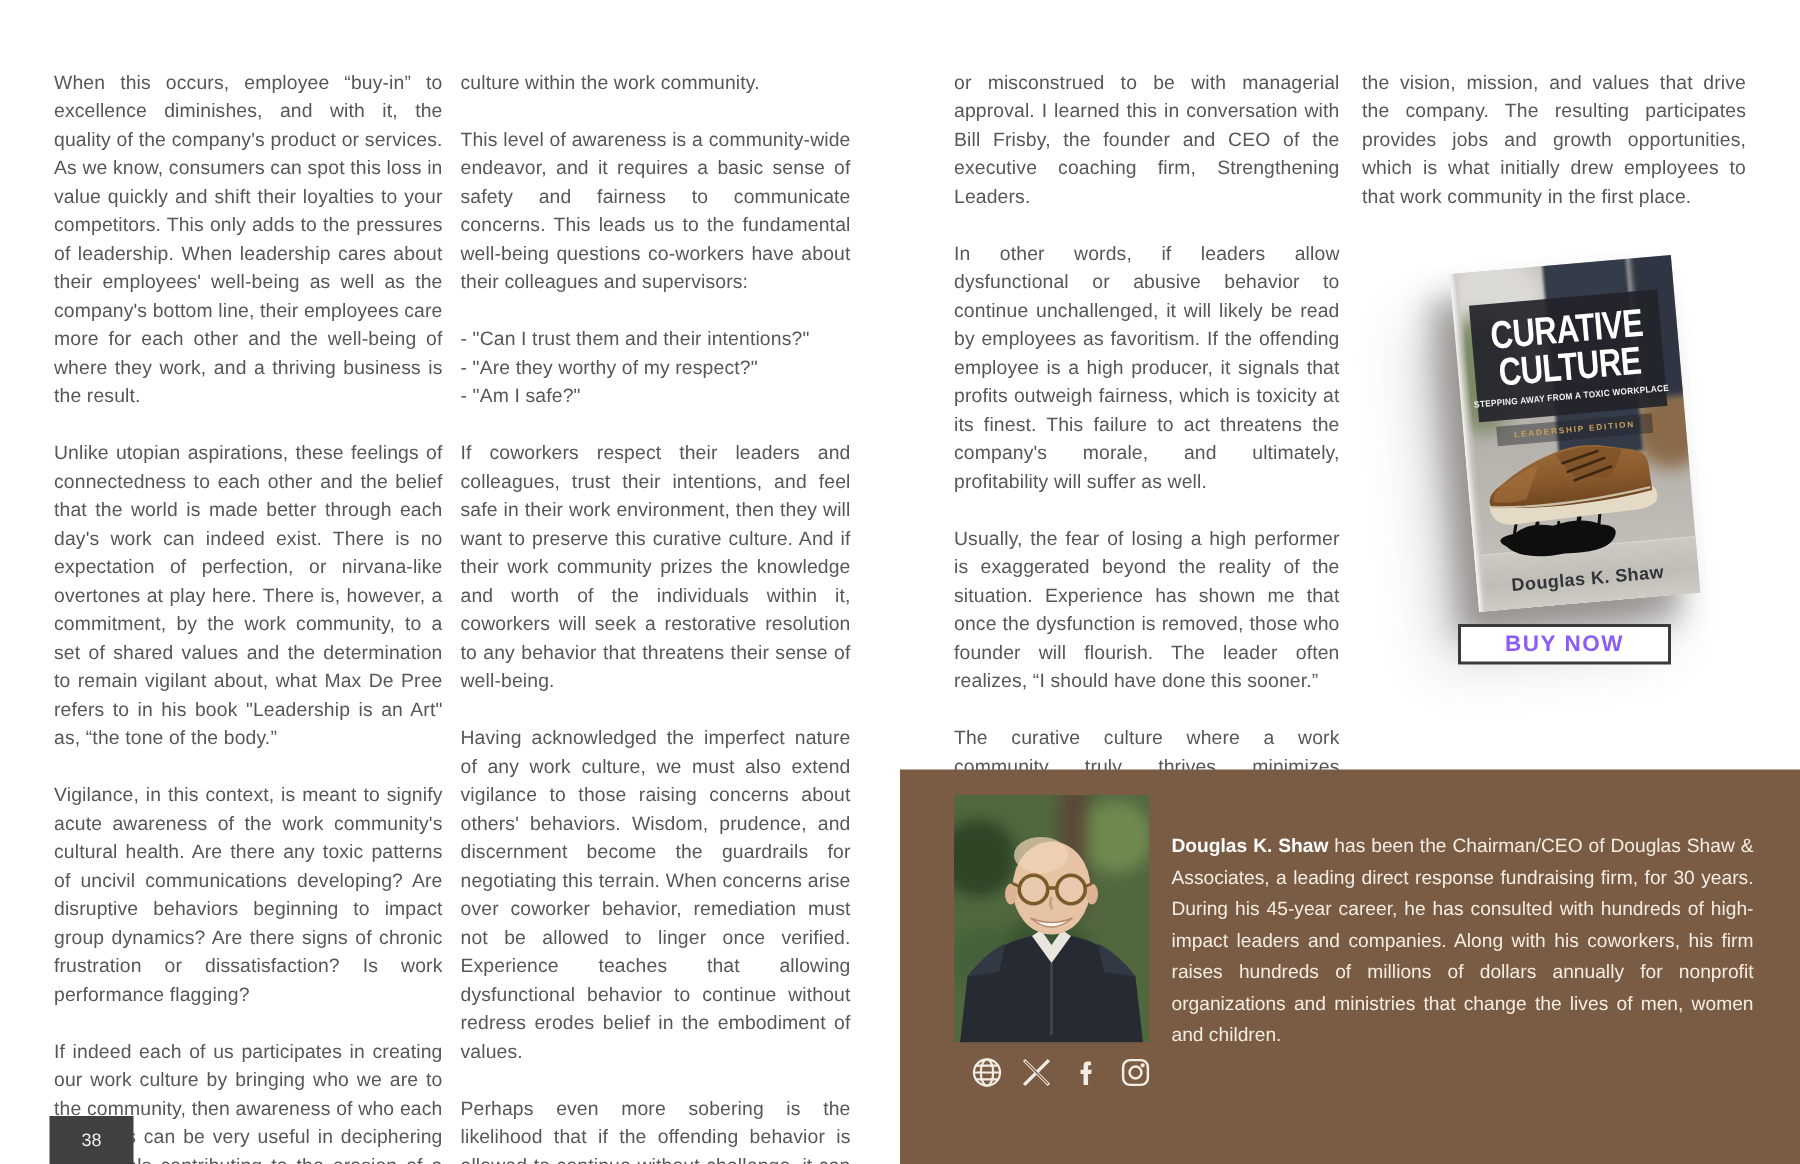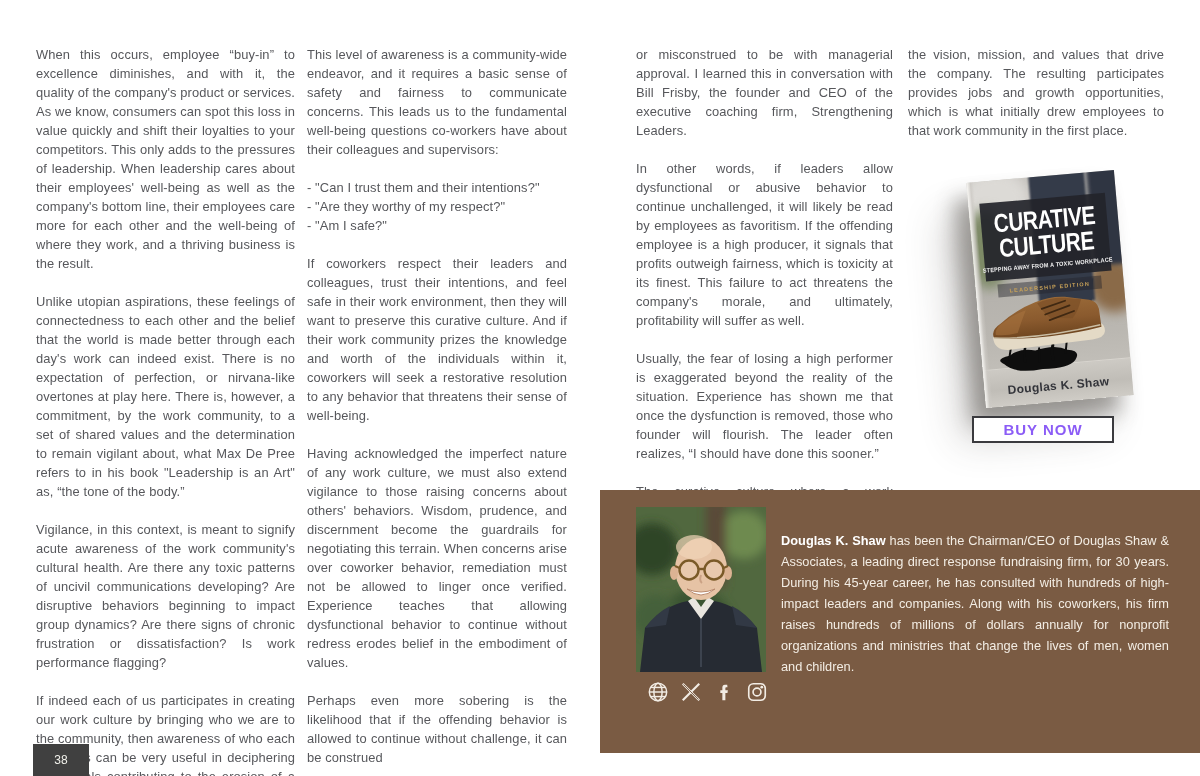--- a/index.html
+++ b/index.html
@@ -87,21 +87,21 @@
   .buy-now {
     position:absolute; left:972px; top:416px; width:142px; height:27px;
     background:#ffffff; border:2px solid #3a3a3e; color:#8b5cf6;
     font-family:"Liberation Sans", sans-serif;
     font-weight:bold; font-size:15px; letter-spacing:1px;
     display:flex; align-items:center; justify-content:center; cursor:pointer;
   }
 
   
   .bio-box {
-    position:absolute; left:600px; top:490px; width:600px; height:263px;
+    position:absolute; left:600px; top:513px; width:600px; height:263px;
     background:#7a5b43;
   }
   .bio-photo {
     position:absolute; left:36px; top:17px; width:130px; height:165px; overflow:hidden;
   }
   .bio-text {
     position:absolute; left:181px; top:40px; width:388px;
     color:#f3ede4; font-size:12.8px; line-height:21px; text-align:justify;
   }
   .bio-text strong { color:#ffffff; font-weight:bold; }
@@ -123,20 +123,21 @@
 
 <div class="page">
 
   <div class="col col1">
       <p>When this occurs, employee “buy-in” to excellence diminishes, and with it, the quality of the company's product or services. As we know, consumers can spot this loss in value quickly and shift their loyalties to your competitors. This only adds to the pressures of leadership. When leadership cares about their employees' well-being as well as the company's bottom line, their employees care more for each other and the well-being of where they work, and a thriving business is the result.</p>
       <p>Unlike utopian aspirations, these feelings of connectedness to each other and the belief that the world is made better through each day's work can indeed exist.  There is no expectation of perfection, or nirvana-like overtones at play here. There is, however, a commitment, by the work community, to a set of shared values and the determination to remain vigilant about, what Max De Pree refers to in his book "Leadership is an Art" as, “the tone of the body.”</p>
       <p>Vigilance, in this context, is meant to signify acute awareness of the work community's cultural health. Are there any toxic patterns of uncivil communications developing? Are disruptive behaviors beginning to impact group dynamics? Are there signs of chronic frustration or dissatisfaction? Is work performance flagging?</p>
       <p>If indeed each of us participates in creating our work culture by bringing who we are to the community, then awareness of who each person is can be very useful in deciphering the signals contributing to the erosion of a curative</p>
     </div>
   <div class="col col2">
+      <p>culture within the work community.</p>
       <p>This level of awareness is a community-wide endeavor, and it requires a basic sense of safety and fairness to communicate concerns. This leads us to the fundamental well-being questions co-workers have about their colleagues and supervisors:</p>
       <p class="quote-line">- "Can I trust them and their intentions?"</p>
       <p class="quote-line">- "Are they worthy of my respect?"</p>
       <p class="quote-line gap-after">- "Am I safe?"</p>
       <p>If coworkers respect their leaders and colleagues, trust their intentions, and feel safe in their work environment, then they will want to preserve this curative culture.  And if their work community prizes the knowledge and worth of the individuals within it, coworkers will seek a restorative resolution to any behavior that threatens their sense of well-being.</p>
       <p>Having acknowledged the imperfect nature of any work culture, we must also extend vigilance to those raising concerns about others' behaviors. Wisdom, prudence, and discernment become the guardrails for negotiating this terrain. When concerns arise over coworker behavior, remediation must not be allowed to linger once verified. Experience teaches that allowing dysfunctional behavior to continue without redress erodes belief in the embodiment of values.</p>
       <p>Perhaps even more sobering is the likelihood that if the offending behavior is allowed to continue without challenge, it can be construed</p>
     </div>
   <div class="col col3">
       <p>or misconstrued to be with managerial approval. I learned this in conversation with Bill Frisby, the founder and CEO of the executive coaching firm, Strengthening Leaders.</p>

